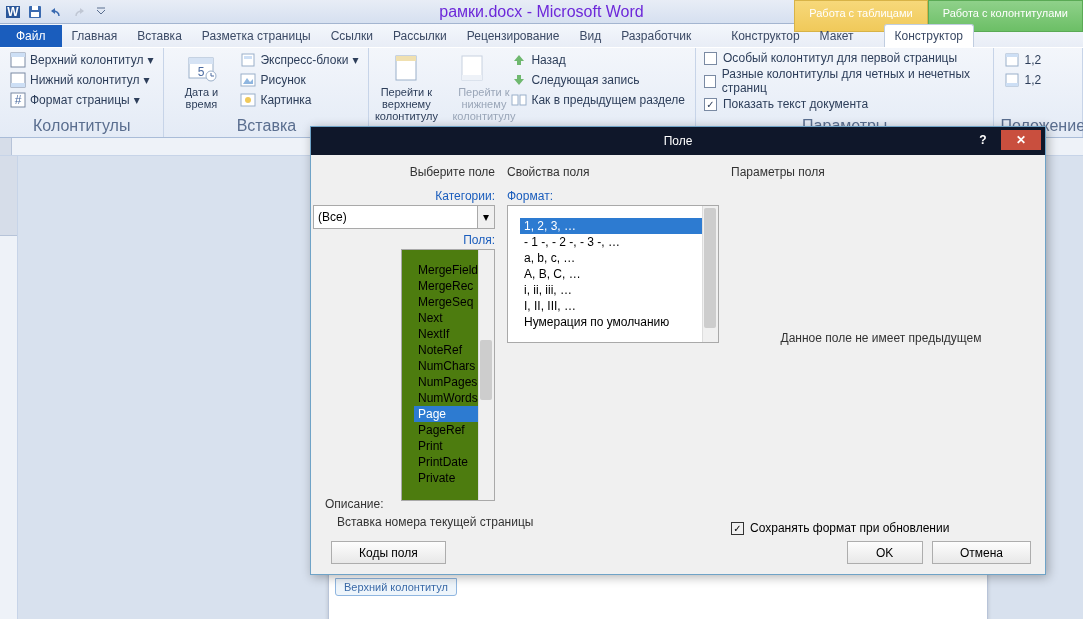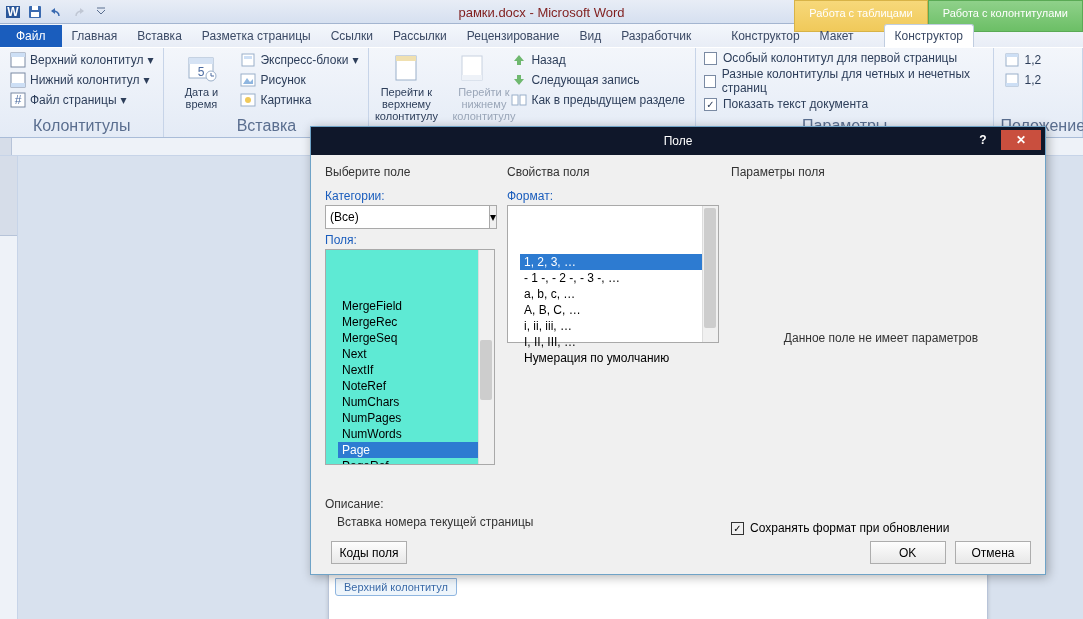--- a/index.html
+++ b/index.html
@@ -1,20 +1,20 @@
 <!DOCTYPE html>
 <html><head>
 <meta charset="utf-8">
 <style>
   * { box-sizing: border-box; font-family: "Segoe UI", Tahoma, sans-serif; font-size: 12px; }
   body { margin: 0; background: #fff; overflow: hidden; width: 1083px; height: 619px; position: relative; }
   .qat { height: 24px; background: linear-gradient(#e8edf6,#d6e0f0); display:flex; align-items:center; padding:0 4px; gap:4px; border-bottom:1px solid #a3b5d0;}
   .qat .icon-btn { width:18px; height:18px; display:flex; align-items:center; justify-content:center; border-radius:2px;}
   .title-area { position:absolute; top:0; left:0; right:0; height:24px; display:flex; align-items:center; justify-content:center; pointer-events:none;}
-  .title-area span{color:#7f1d1d; font-size:13px;}
+  .title-area span{color:#6d28d9; font-size:16px;}
   .ctx-tabs { position:absolute; top:0; right:0; height:32px; display:flex;}
   .ctx-tab { padding:3px 14px; color:#fff; font-size:11px; text-align:center; line-height:18px;}
   .ctx-tab.table { background:linear-gradient(#f7d87a,#f0c95a); border:1px solid #d8b347;}
   .ctx-tab.hf { background:linear-gradient(#8fd18a,#6cbf66); border:1px solid #5aaa55;}
   .tabs { height:24px; background:linear-gradient(#f4f7fc,#e8edf6); display:flex; align-items:flex-end; border-bottom:1px solid #fff;}
   .tab { padding:4px 10px 4px; color:#3b4a65; cursor:default; position:relative;}
   .tab.file { background:#1a5dbd; color:#fff; padding:4px 16px;}
   .tab.active { background:#fff; border-top:1px solid #c0cde0; border-left:1px solid #c0cde0; border-right:1px solid #c0cde0; border-top-left-radius:3px; border-top-right-radius:3px;}
   .ribbon { height:90px; background:linear-gradient(#f3f6fb,#e4ebf6); border-bottom:1px solid #a9bcd8; display:flex; position:relative; overflow:hidden;}
   .group { border-right:1px solid #c7d4e8; padding:2px 6px 0; display:flex; flex-direction:column; justify-content:space-between;}
@@ -38,41 +38,41 @@
   .page{position:absolute;left:310px;top:0;width:660px;height:500px;background:#fff;border:1px solid #b8c4d8;box-shadow:0 0 4px rgba(0,0,0,0.15);}
   .hf-tag{position:absolute;top:421px;left:6px;background:#eef5fb;border:1px solid #8fb6e0;border-radius:0 0 3px 3px;padding:2px 8px;color:#3a6aa8;font-size:11px;}
   
   .dialog{position:absolute;left:310px;top:126px;width:736px;height:449px;background:#f0f0f0;border:1px solid #6fa3c7;box-shadow:2px 2px 10px rgba(0,0,0,0.3);}
   .dlg-title{height:28px;background:#0f172a;display:flex;align-items:center;justify-content:center;color:#fff;position:relative;}
   .dlg-title .t{position:absolute;left:50%;transform:translateX(-50%);}
   .dlg-close{position:absolute;right:4px;top:3px;width:40px;height:20px;background:#c94f3e;color:#fff;display:flex;align-items:center;justify-content:center;font-weight:bold;}
   .dlg-help{position:absolute;right:50px;top:3px;width:24px;height:20px;color:#fff;display:flex;align-items:center;justify-content:center;font-weight:bold;}
   .dlg-body{display:flex;height:380px;padding:10px 14px 0;gap:12px;}
   .col{display:flex;flex-direction:column;}
-  .col1{width:170px;}
+  .col1{width:170px;align-items:flex-end;}
   .col2{width:212px;}
   .col3{flex:1;gap:16px;}
   .sec-title{color:#333;margin-bottom:6px;}
   .lbl-blue{color:#1a5dbd;margin:4px 0 2px;}
   .ddl{display:flex;height:24px;}
   .ddl input{flex:1;border:1px solid #a9a9a9;border-right:none;padding:2px 4px;background:#fff;}
   .ddl .dd{width:18px;border:1px solid #a9a9a9;background:#f0f0f0;display:flex;align-items:center;justify-content:center;}
-  .listbox{border:1px solid #a9a9a9;background:#5eead4;height:216px;overflow:hidden;position:relative;}
+  .listbox{border:1px solid #a9a9a9;background:#4d7c0f;height:252px;overflow:hidden;position:relative;}
   .lb-track{position:absolute;right:0;top:0;bottom:0;width:16px;background:#f0f0f0;border-left:1px solid #ddd;}
   .lb-thumb{position:absolute;right:2px;width:12px;background:#cdcdcd;border-radius:2px;}
-  .lb-items{padding:12px;margin-top:36px;}
+  .lb-items{padding:12px;}
   .lb-item{padding:0 4px;line-height:16px;height:16px;white-space:nowrap;overflow:hidden;font-size:12px;}
   .lb-item.sel{background:#2d7bd1;color:#fff;}
   .listbox2{border:1px solid #a9a9a9;background:#fff;height:138px;position:relative;}
   .chk2{display:flex;align-items:center;gap:6px;margin-top:8px;}
   .chk2 .box{width:13px;height:13px;border:1px solid #333;display:flex;align-items:center;justify-content:center;font-size:10px;}
   .nop{text-align:center;color:#333;margin-top:130px;}
   .dlg-footer{position:absolute;left:14px;right:14px;bottom:10px;display:flex;justify-content:space-between;align-items:flex-end;}
   .desc{color:#333;}
-  .btn{min-width:76px;height:23px;border:1px solid #adadad;background:linear-gradient(#fdfdfd,#e8e8e8);padding:0 4px;display:inline-flex;align-items:center;justify-content:center;margin-left:6px;}
+  .btn{min-width:76px;height:23px;border:1px solid #adadad;background:linear-gradient(#fdfdfd,#e8e8e8);padding:0 27px;display:inline-flex;align-items:center;justify-content:center;margin-left:6px;}
   svg{display:block;}
 </style>
 </head>
 <body>
 
 <div class="qat">
   <div class="icon-btn">
       <svg width="16" height="16">
         <rect x="1" y="2" width="14" height="12" fill="#2b579a"></rect>
         <text x="8" y="12" text-anchor="middle" fill="#fff" font-size="10" font-weight="bold">W</text>
@@ -153,21 +153,21 @@
             <span>Нижний колонтитул</span>
             <span>▾</span>
           </div>
         <div class="rbtn">
             <span class="icon16">
               <svg width="16" height="16">
                 <rect x="1" y="1" width="14" height="14" fill="#fff" stroke="#7a8aa3"></rect>
                 <text x="8" y="12" font-size="9" text-anchor="middle" fill="#4a6aa0">#</text>
               </svg>
             </span>
-            <span>Файл страницы</span>
+            <span>Формат страницы</span>
             <span>▾</span>
           </div>
       </div>
     </div>
     <div class="group-title">Колонтитулы</div>
   </div>
 
   <div class="group">
     <div class="group-body">
       <div class="bigbtn">
@@ -380,21 +380,21 @@
             <div class="lb-item">I, II, III, …</div>
             <div class="lb-item">Нумерация по умолчанию</div>
           </div>
         <div class="lb-track">
             <div class="lb-thumb" style="top:2px;height:120px;"></div>
           </div>
       </div>
     </div>
     <div class="col col3">
       <div class="sec-title">Параметры поля</div>
-      <div class="nop">Данное поле не имеет параметров</div>
+      <div class="nop">Данное поле не имеет предыдущем</div>
       <div style="flex:1;"></div>
       <div class="chk2">
         <span class="box">✓</span>
         <span>Сохранять формат при обновлении</span>
       </div>
     </div>
   </div>
   <div style="position:absolute;left:14px;top:370px;">
     <div class="desc">Описание:</div>
     <div class="desc" style="margin-left:12px;margin-top:4px;">Вставка номера текущей страницы</div>

